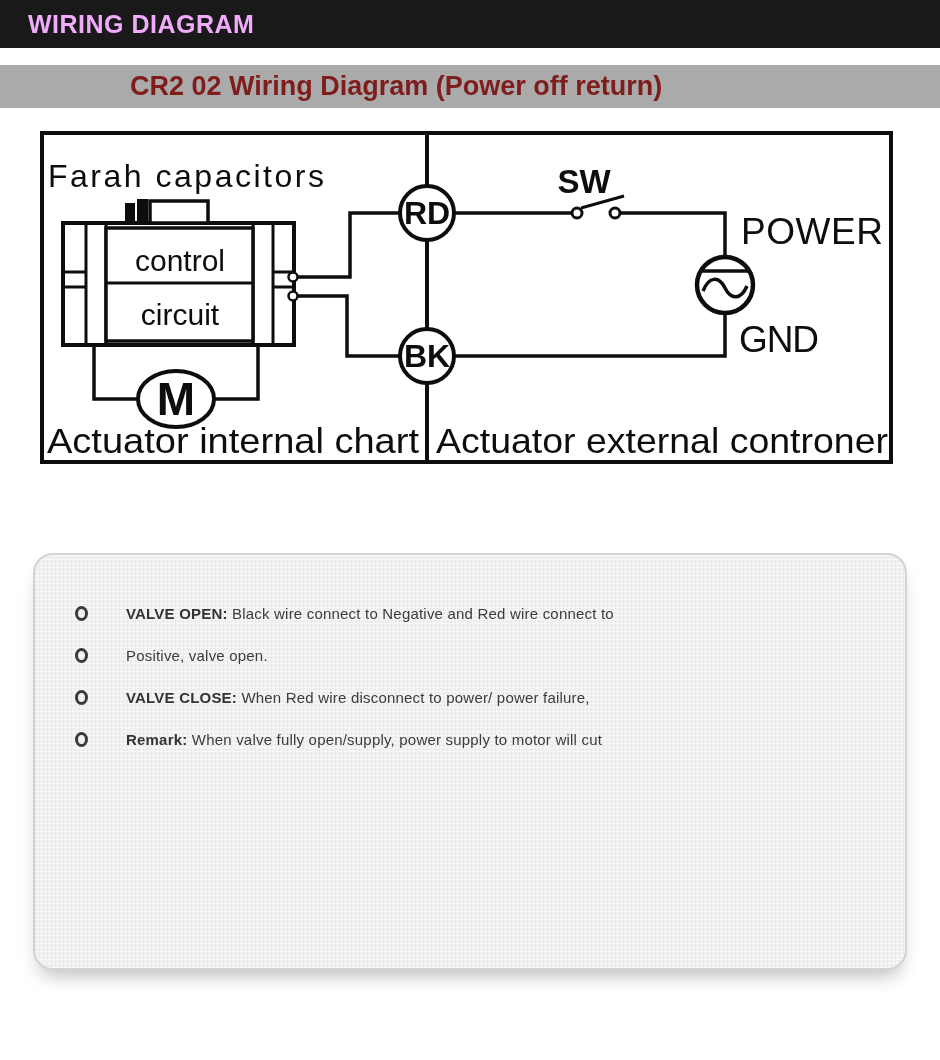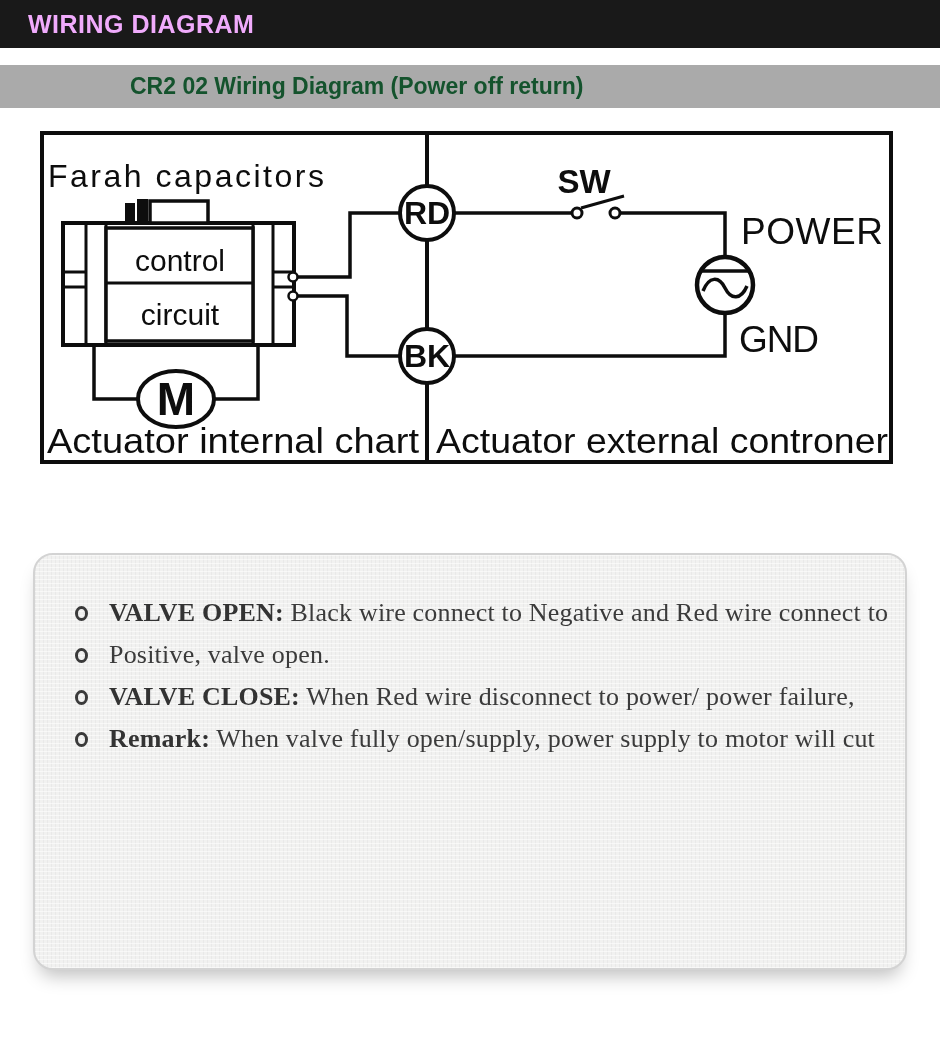--- a/index.html
+++ b/index.html
@@ -15,21 +15,21 @@
   .topbar .title{
     margin-left:28px;font-size:25px;font-weight:bold;letter-spacing:.5px;
     color:#f0abfc;
   }
   
   .subbar{
     position:absolute;left:0;top:65px;width:940px;height:43px;
     background:#aaaaaa;display:flex;align-items:center;
   }
   .subbar .subtitle{
-    margin-left:130px;font-size:23px;font-weight:bold;color:#14532d;
+    margin-left:130px;font-size:27px;font-weight:bold;color:#7f1d1d;
   }
   
   svg.diagram{position:absolute;left:0;top:0;}
   svg.diagram text{font-family:"Liberation Sans", sans-serif;fill:#0d0d0d;}
   
   .notes{
     position:absolute;left:33px;top:553px;width:874px;height:417px;
     box-sizing:border-box;border:2px solid #d3d3d3;border-radius:20px;
     background-color:#f1f1f0;
     background-image:
@@ -40,23 +40,22 @@
   }
   .note-row{
     display:flex;align-items:center;height:42px;
   }
   .note-bullet{
     flex:0 0 auto;width:13px;height:15px;margin-left:40px;
     border:3px solid #3a3a3a;border-radius:50%;box-sizing:border-box;
     background:transparent;
   }
   .note-text{
-    margin-left:21px;font-size:26px;color:#3b3b3b;letter-spacing:.2px;
+    margin-left:38px;font-size:15px;color:#3b3b3b;letter-spacing:.2px;
     white-space:nowrap;
-    font-family:Liberation Serif, serif;
   }
   .note-text b{font-weight:bold;color:#333333;}
 </style>
 </head>
 <body>
 
 <div class="topbar">
   <span class="title">WIRING DIAGRAM</span>
 </div>
 

